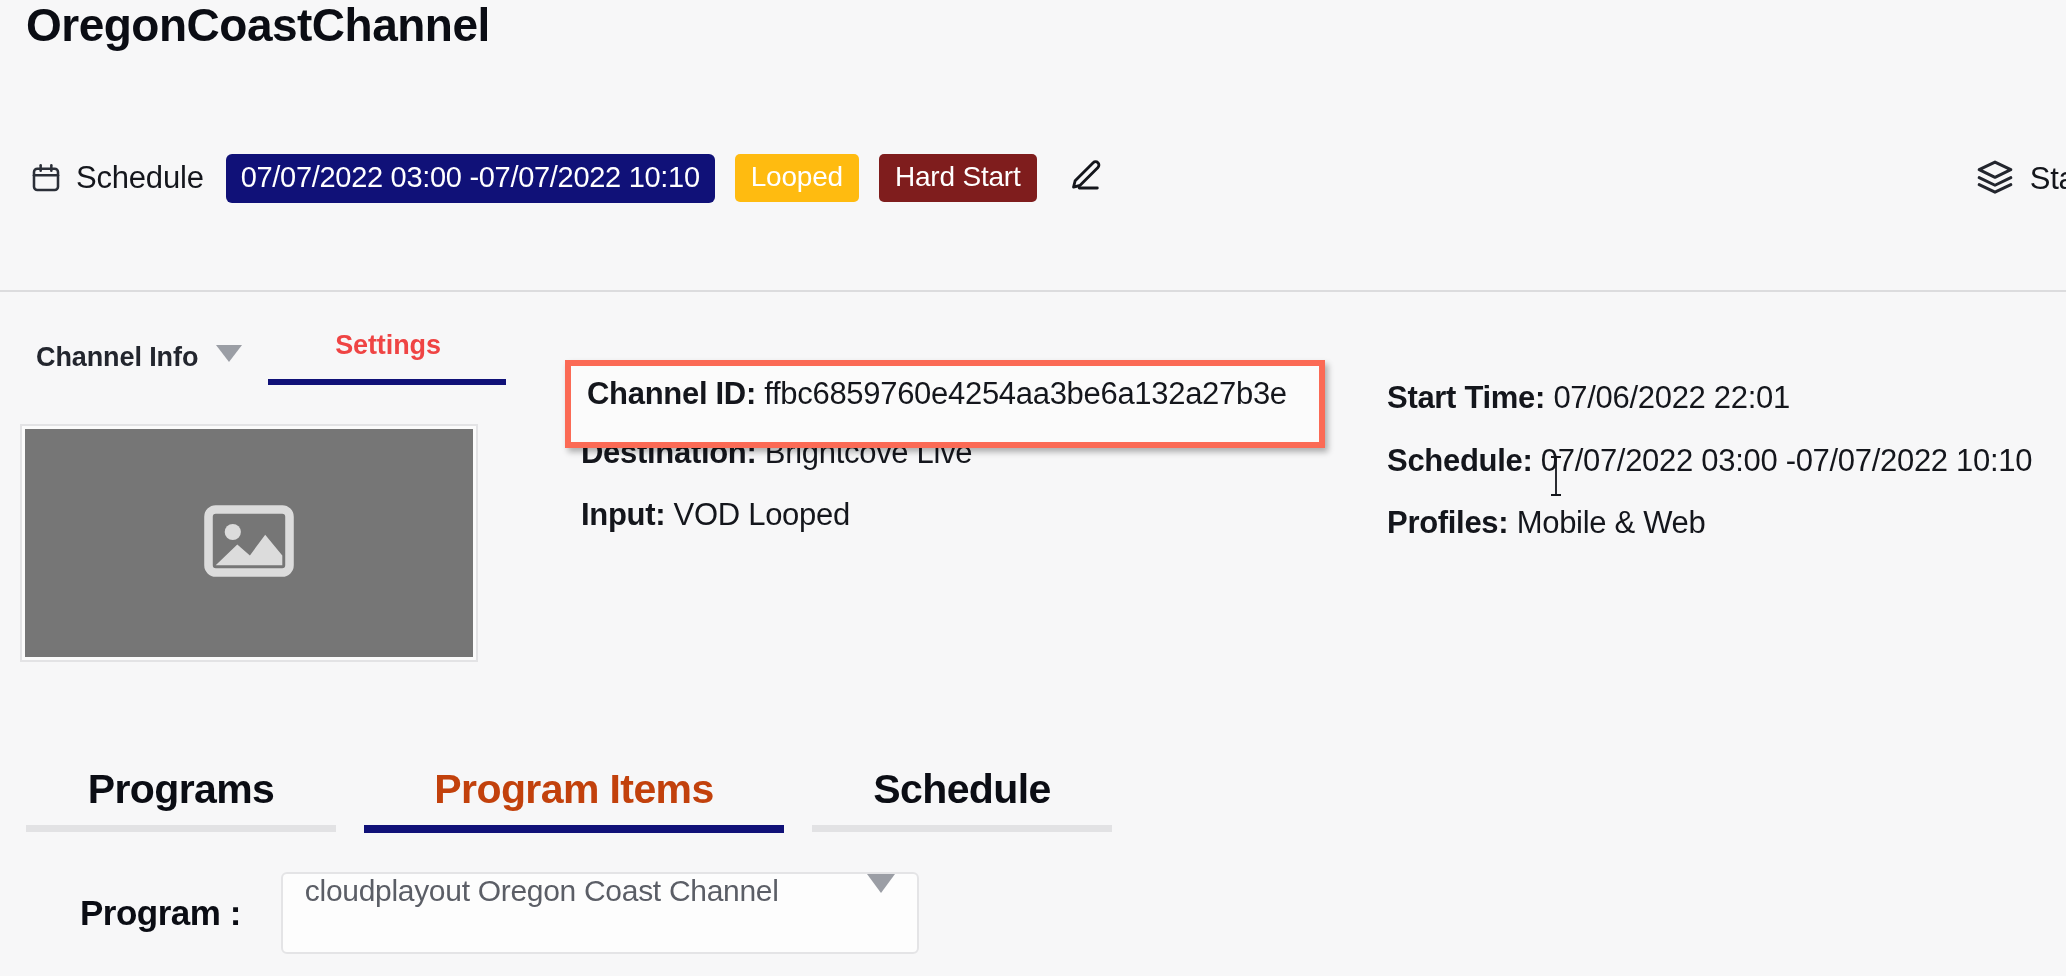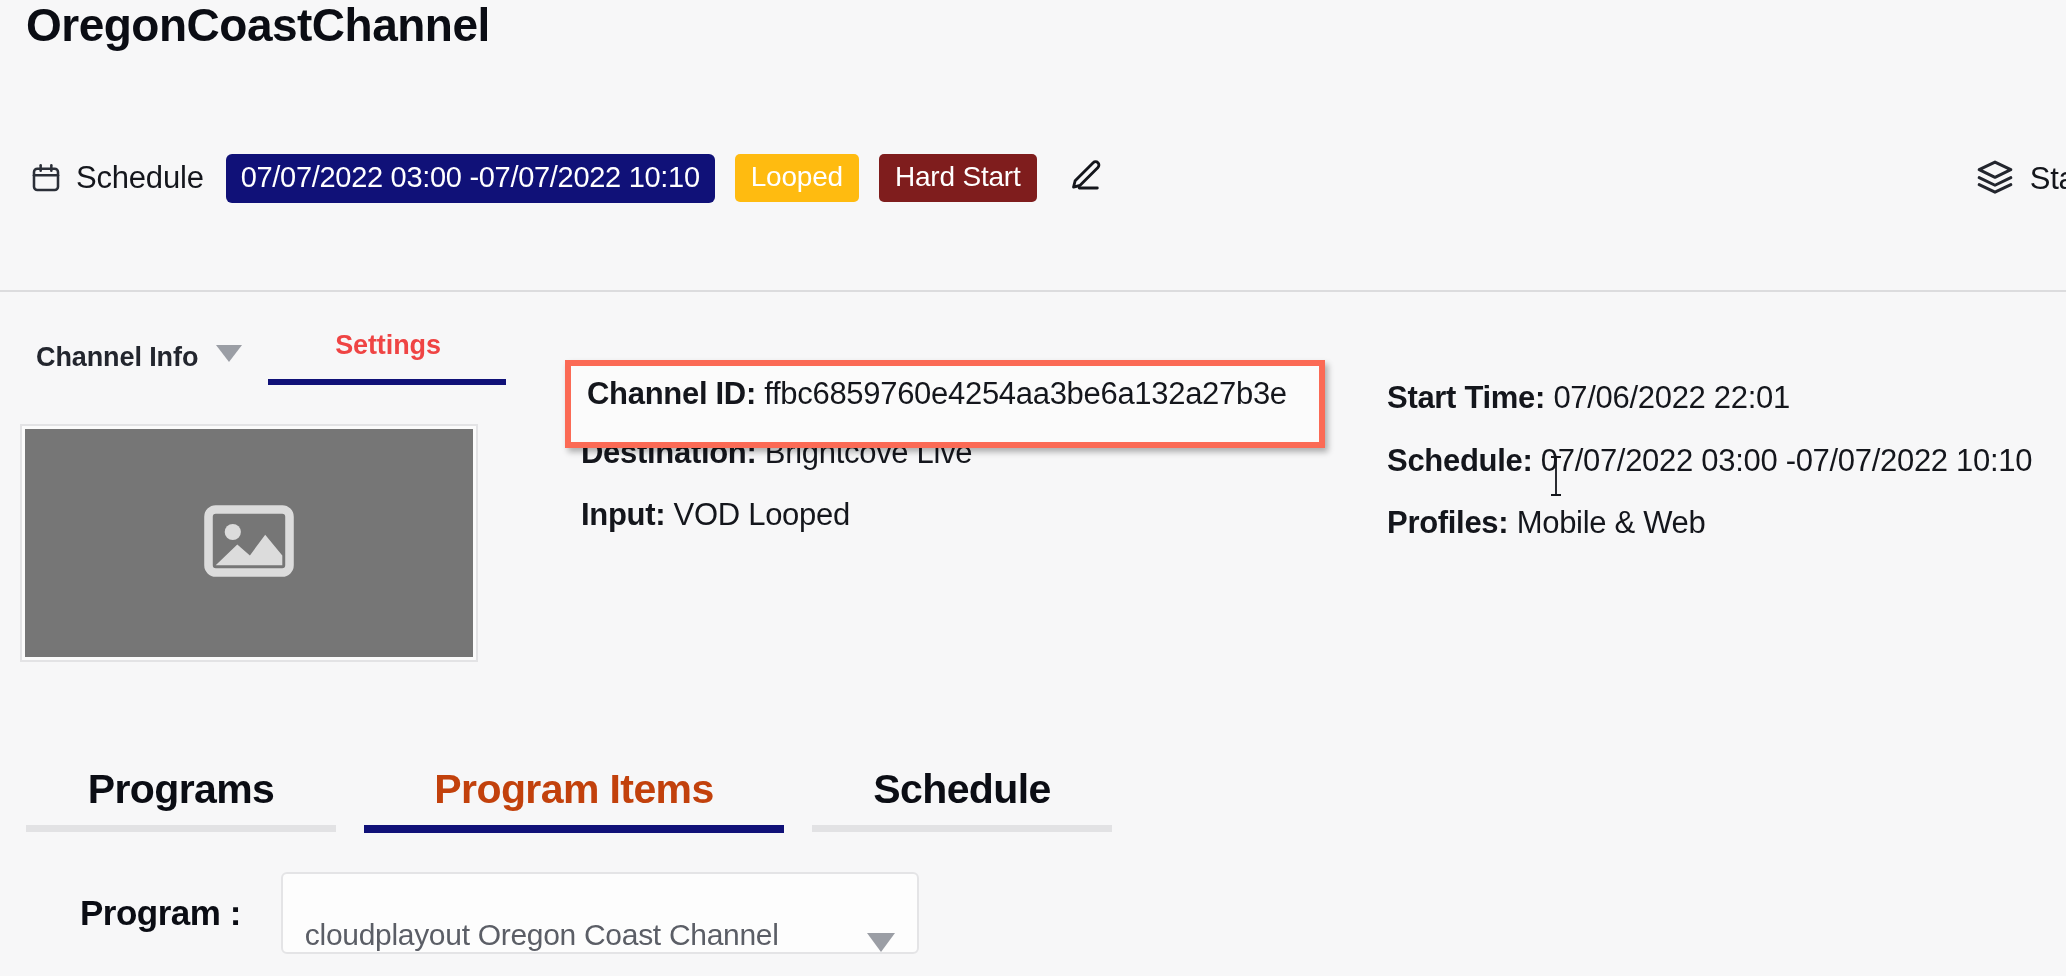--- a/index.html
+++ b/index.html
@@ -271,23 +271,23 @@
   }
   .program-select {
     margin-left: 24px;
     width: 638px;
     height: 82px;
     box-sizing: border-box;
     background: #fdfdfd;
     border: 2px solid #e4e4e6;
     border-radius: 6px;
     display: flex;
-    align-items: flex-end;
+    align-items: flex-start;
     justify-content: space-between;
-    padding: 12px 22px 0 22px;
+    padding: 0 22px 0 22px;
   }
   .program-select .val {
     font-size: 30px;
     color: #5b5e66;
     letter-spacing: -0.3px;
     white-space: nowrap;
   }
   .caret-down {
     width: 0; height: 0;
     border-left: 14px solid transparent;

